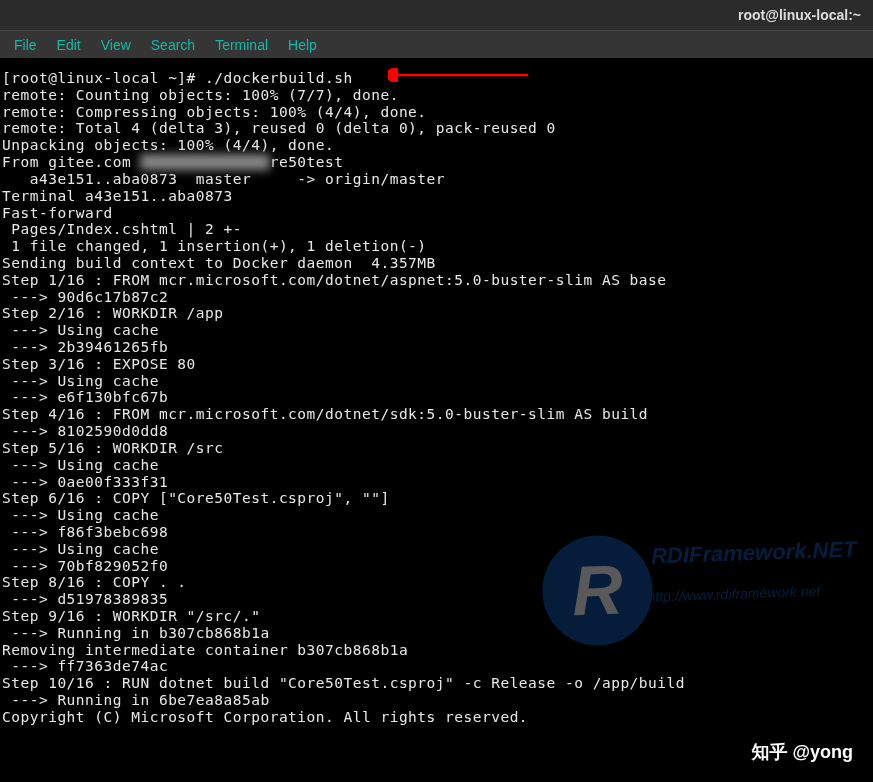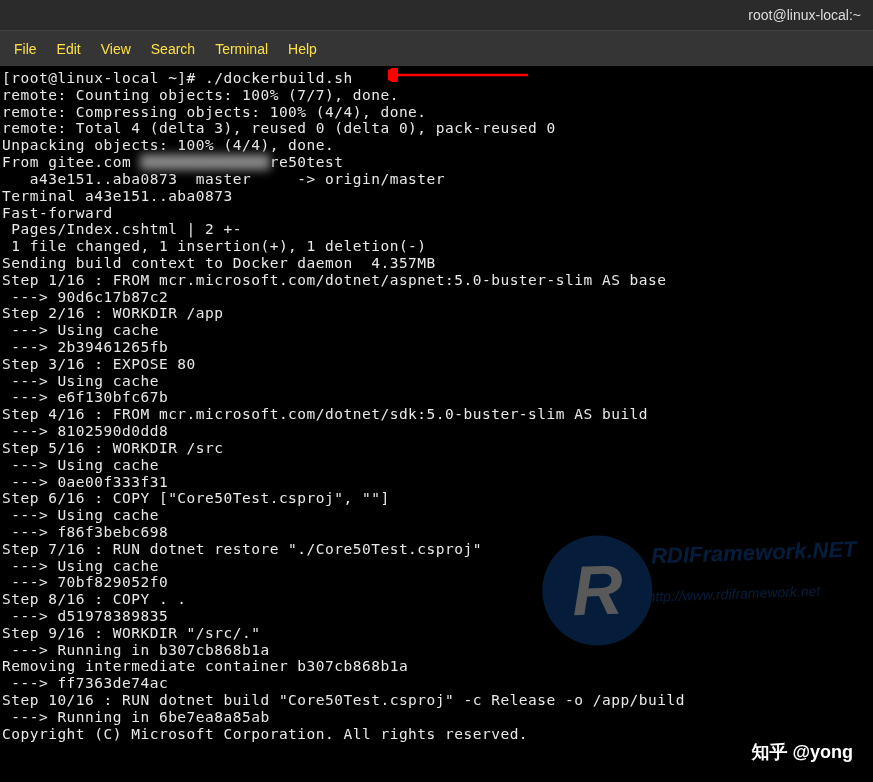--- a/index.html
+++ b/index.html
@@ -19,40 +19,40 @@
     .titlebar {
       height: 30px;
       background: #2b2b2b;
       display: flex;
       align-items: center;
       justify-content: flex-end;
       padding: 0 12px;
       color: #ddd;
       font-family: sans-serif;
       font-size: 14px;
-      font-weight: 400;
+      font-weight: 700;
     }
     .menubar {
-      height: 36px;
+      height: 28px;
       background: #353535;
       border-top: 1px solid #444;
       display: flex;
       align-items: center;
       padding: 0 4px;
       gap: 0;
-      color: #fde047;
+      color: #14b8a6;
       font-family: sans-serif;
       font-size: 14px;
     }
     .menu-item {
       padding: 3px 10px;
       cursor: pointer;
     }
     .terminal-area {
-      padding: 4px 2px;
+      padding: 12px 2px;
       background: #000;
       color: #e8e8e8;
       line-height: 1.16;
       letter-spacing: 0.5px;
       position: relative;
     }
     .term-line {
       white-space: pre;
     }
     .red-arrow {
@@ -162,21 +162,20 @@
   <div class="term-line"> ---&gt; Using cache</div>
   <div class="term-line"> ---&gt; e6f130bfc67b</div>
   <div class="term-line">Step 4/16 : FROM mcr.microsoft.com/dotnet/sdk:5.0-buster-slim AS build</div>
   <div class="term-line"> ---&gt; 8102590d0dd8</div>
   <div class="term-line">Step 5/16 : WORKDIR /src</div>
   <div class="term-line"> ---&gt; Using cache</div>
   <div class="term-line"> ---&gt; 0ae00f333f31</div>
   <div class="term-line">Step 6/16 : COPY ["Core50Test.csproj", ""]</div>
   <div class="term-line"> ---&gt; Using cache</div>
   <div class="term-line"> ---&gt; f86f3bebc698</div>
-  <div class="term-line">Step 7/16 : RUN dotnet restore "./Core50Test.csproj"</div>
   <div class="term-line"> ---&gt; Using cache</div>
   <div class="term-line"> ---&gt; 70bf829052f0</div>
   <div class="term-line">Step 8/16 : COPY . .</div>
   <div class="term-line"> ---&gt; d51978389835</div>
   <div class="term-line">Step 9/16 : WORKDIR "/src/."</div>
   <div class="term-line"> ---&gt; Running in b307cb868b1a</div>
   <div class="term-line">Removing intermediate container b307cb868b1a</div>
   <div class="term-line"> ---&gt; ff7363de74ac</div>
   <div class="term-line">Step 10/16 : RUN dotnet build "Core50Test.csproj" -c Release -o /app/build</div>
   <div class="term-line"> ---&gt; Running in 6be7ea8a85ab</div>

